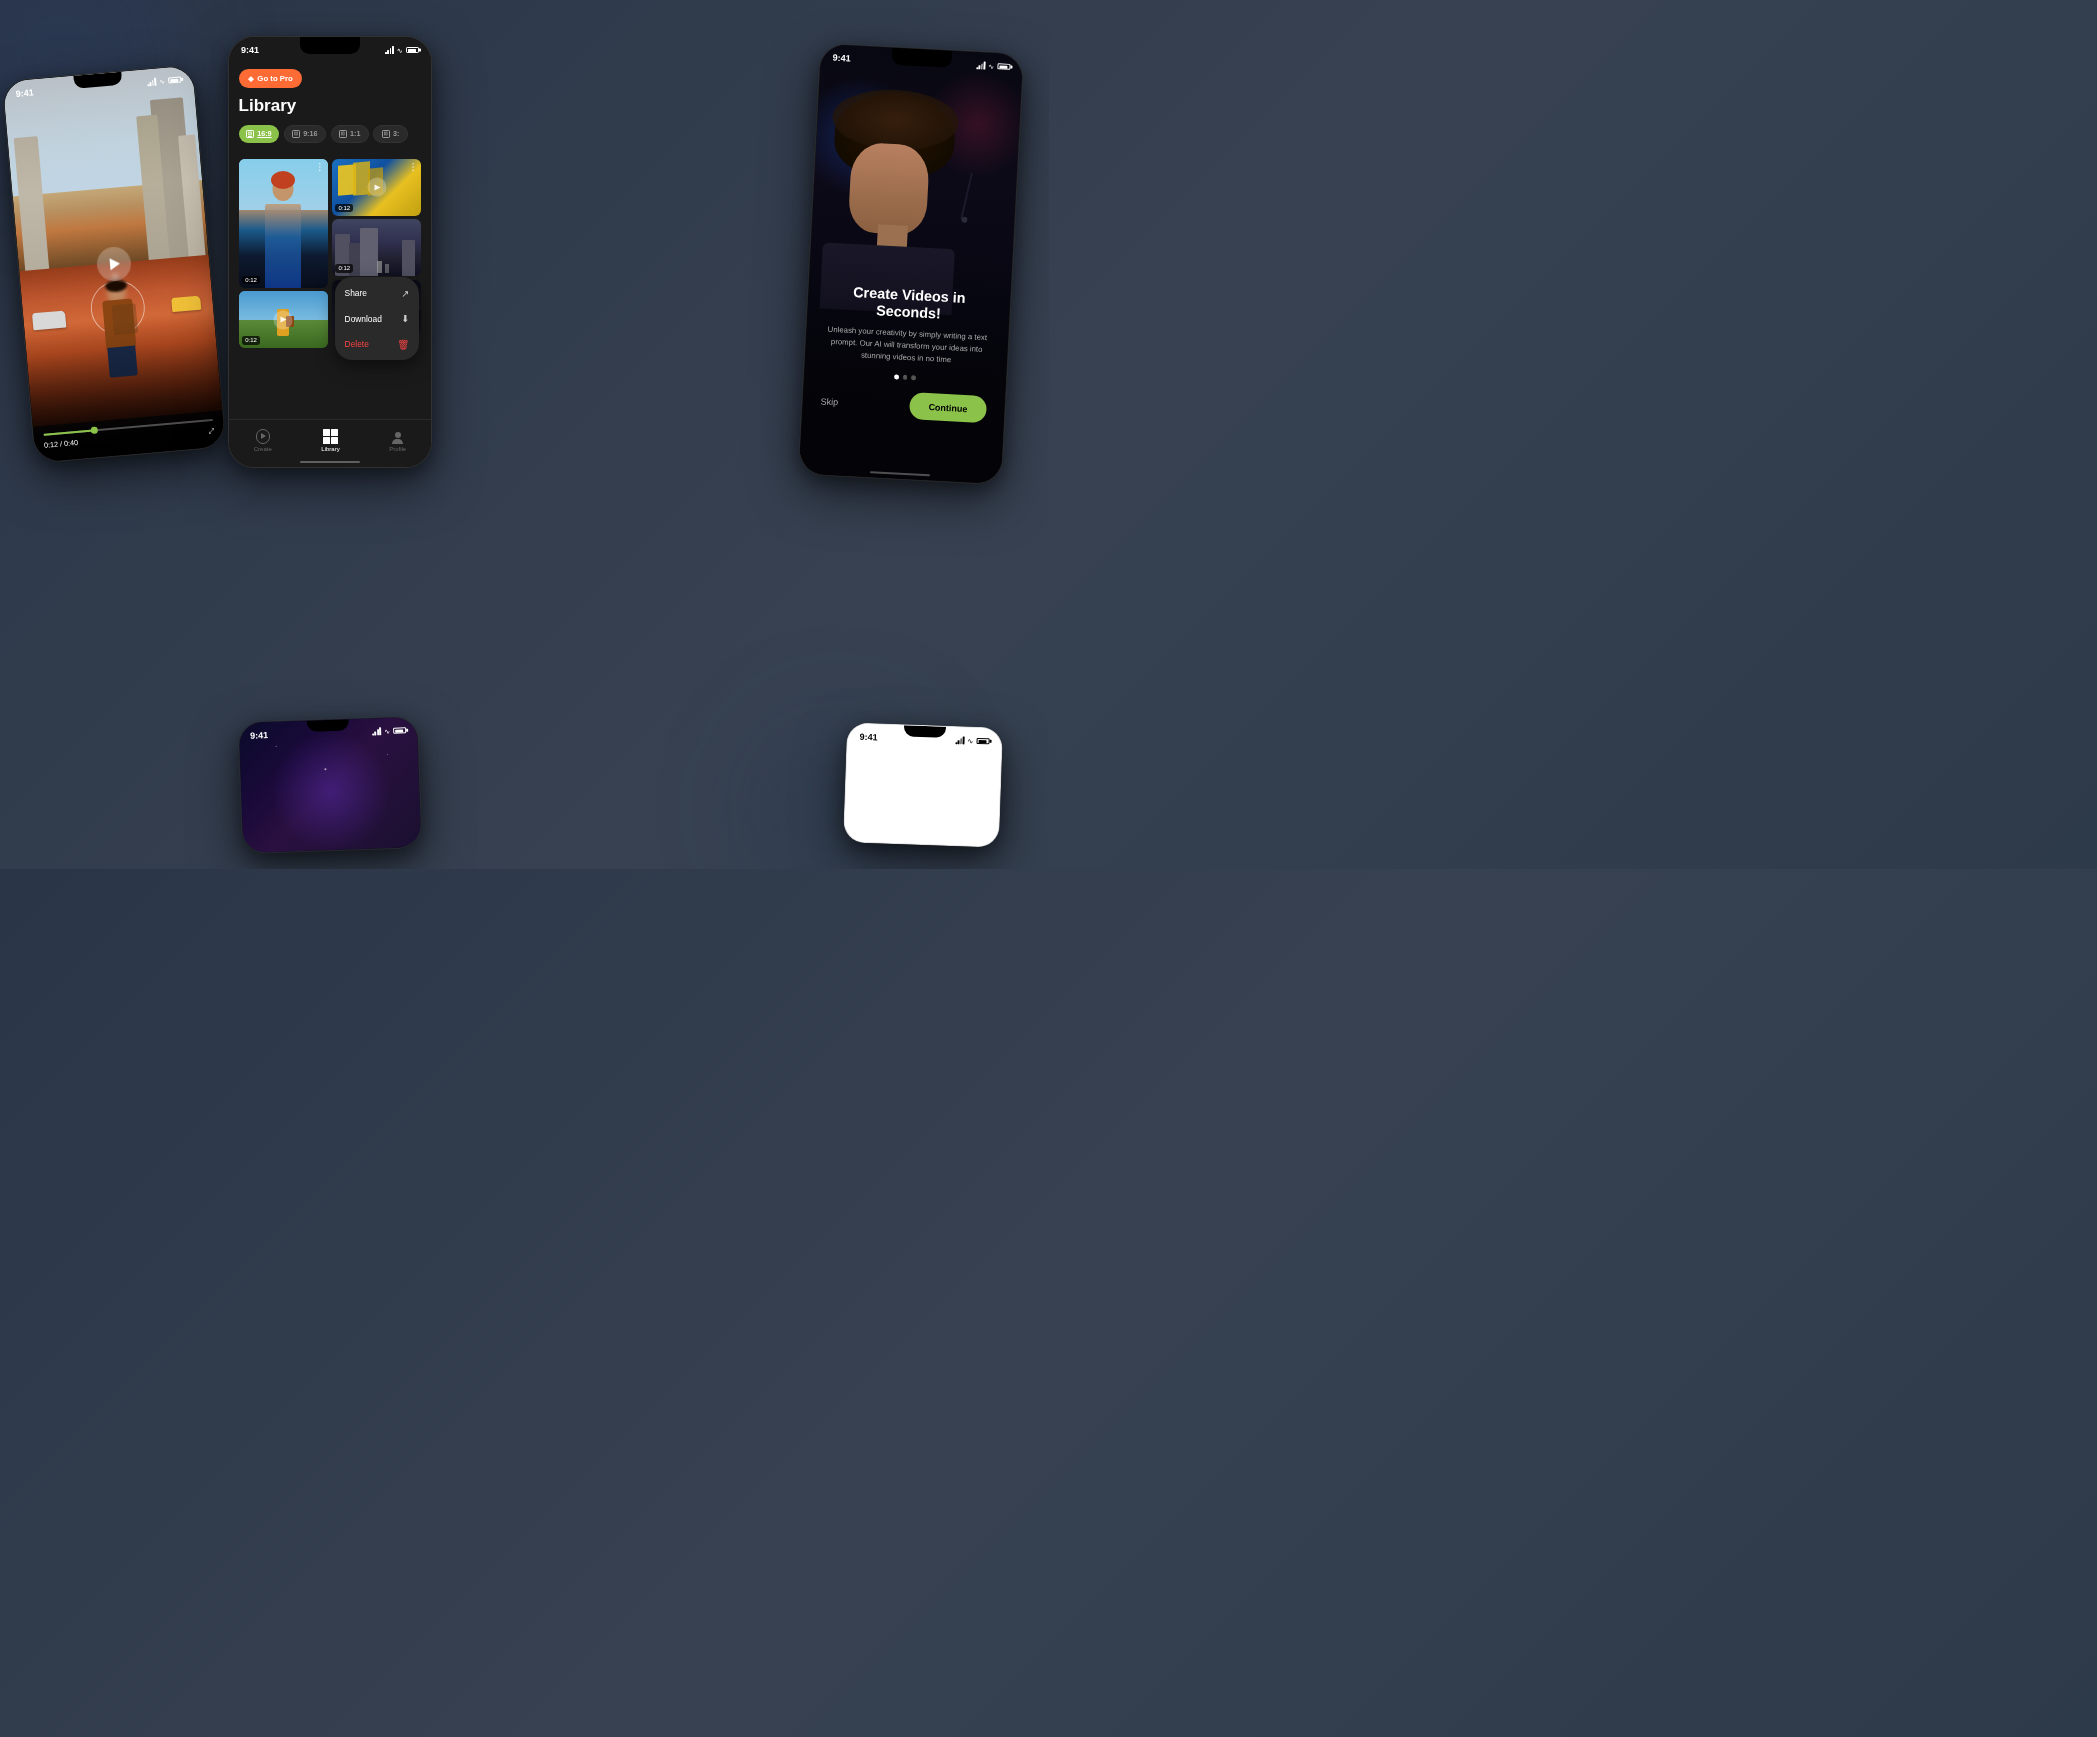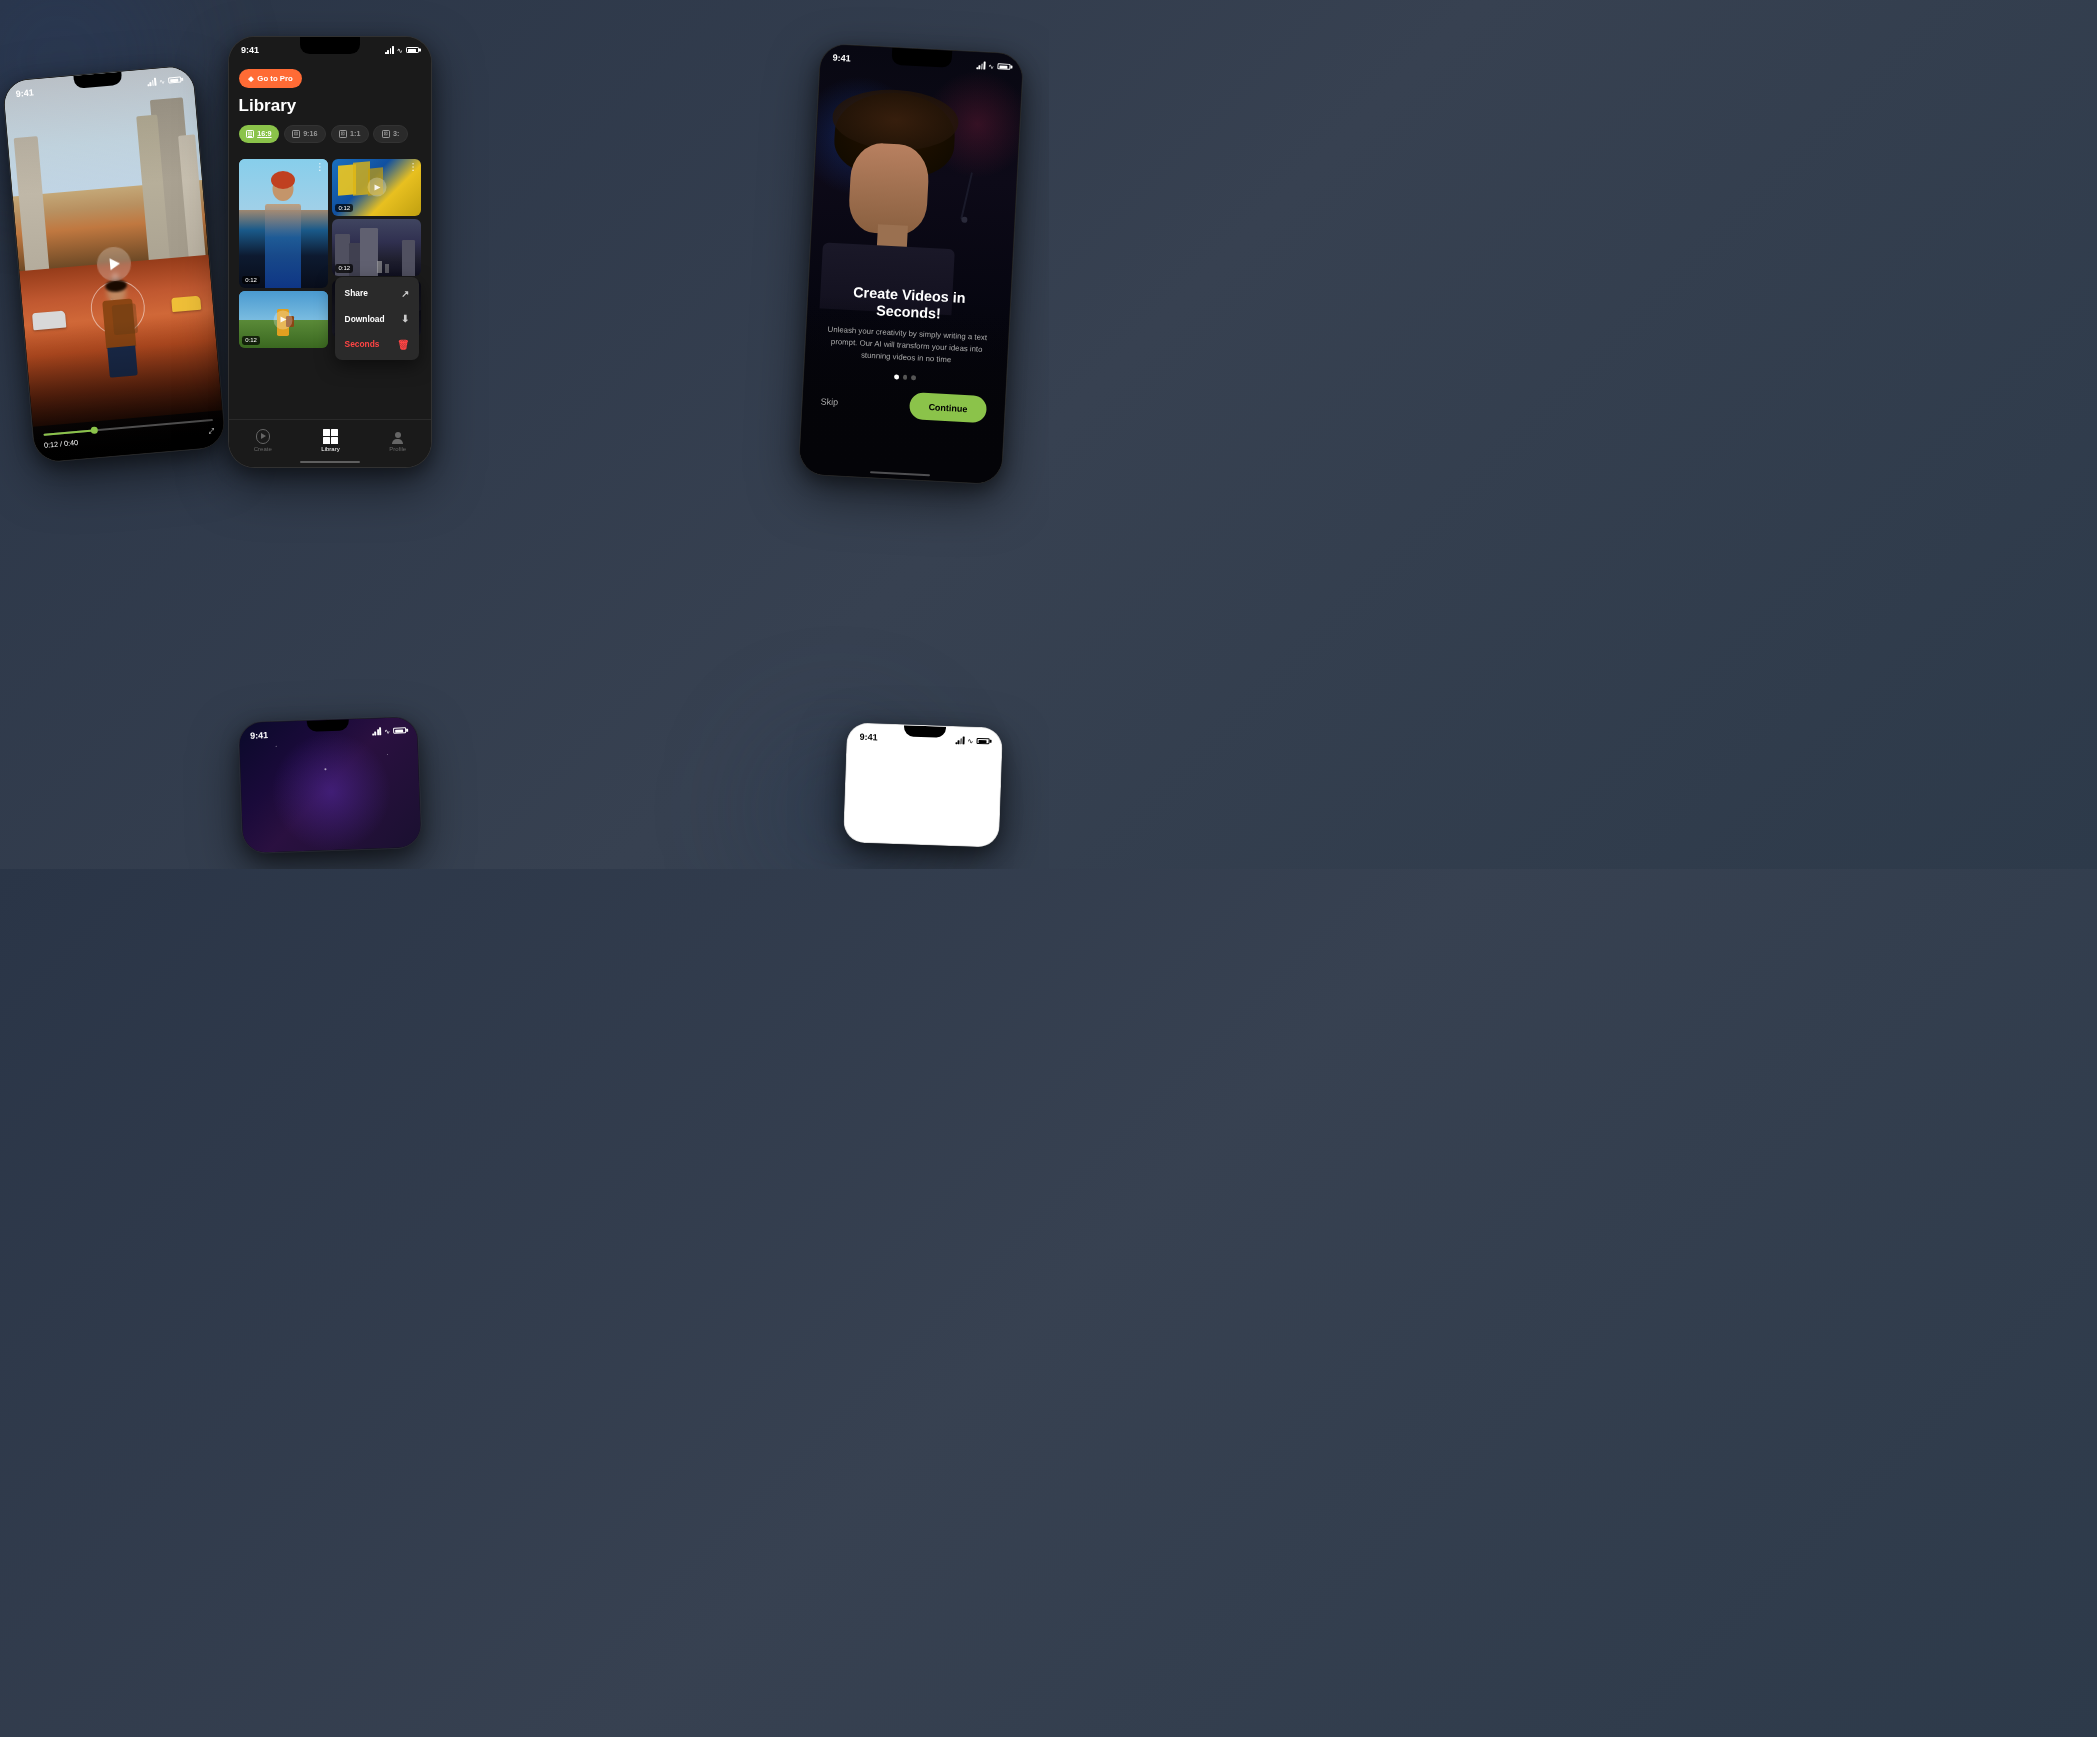--- a/index.html
+++ b/index.html
@@ -316,26 +316,25 @@
       border-left: 6.6px solid rgba(255,255,255,0.9);
       margin-left: 1.2px;
     }
 
     
     .context-menu {
       position: absolute;
       right: 12px;
       top: 240px;
       background: #2a2a2a;
-      border-radius: 7px;
+      border-radius: 17px;
       padding: 3.6px 0;
       z-index: 20;
       width: 84px;
       box-shadow: 0 6px 18px rgba(0,0,0,0.5);
-      font-weight: bold;
     }
 
     .menu-item {
       display: flex;
       align-items: center;
       justify-content: space-between;
       padding: 7.2px 9.6px;
       color: #fff;
       font-size: 8.4px;
     }
@@ -868,21 +867,21 @@
     <div class="context-menu">
       <div class="menu-item">
         <span>Share</span>
         <span class="menu-icon">↗</span>
       </div>
       <div class="menu-item">
         <span>Download</span>
         <span class="menu-icon">⬇</span>
       </div>
       <div class="menu-item danger">
-        <span>Seconds</span>
+        <span>Delete</span>
         <span class="menu-icon">🗑</span>
       </div>
     </div>
 
     <div class="bottom-nav">
       <div class="nav-item">
         <div style="width:14.4px;height:14.4px;border:1.2px solid #666;border-radius:50%;display:flex;align-items:center;justify-content:center;">
           <div style="width:0;height:0;border-top:3px solid transparent;border-bottom:3px solid transparent;border-left:5.4px solid #666;margin-left:1.2px;"></div>
         </div>
         <span class="nav-label">Create</span>

